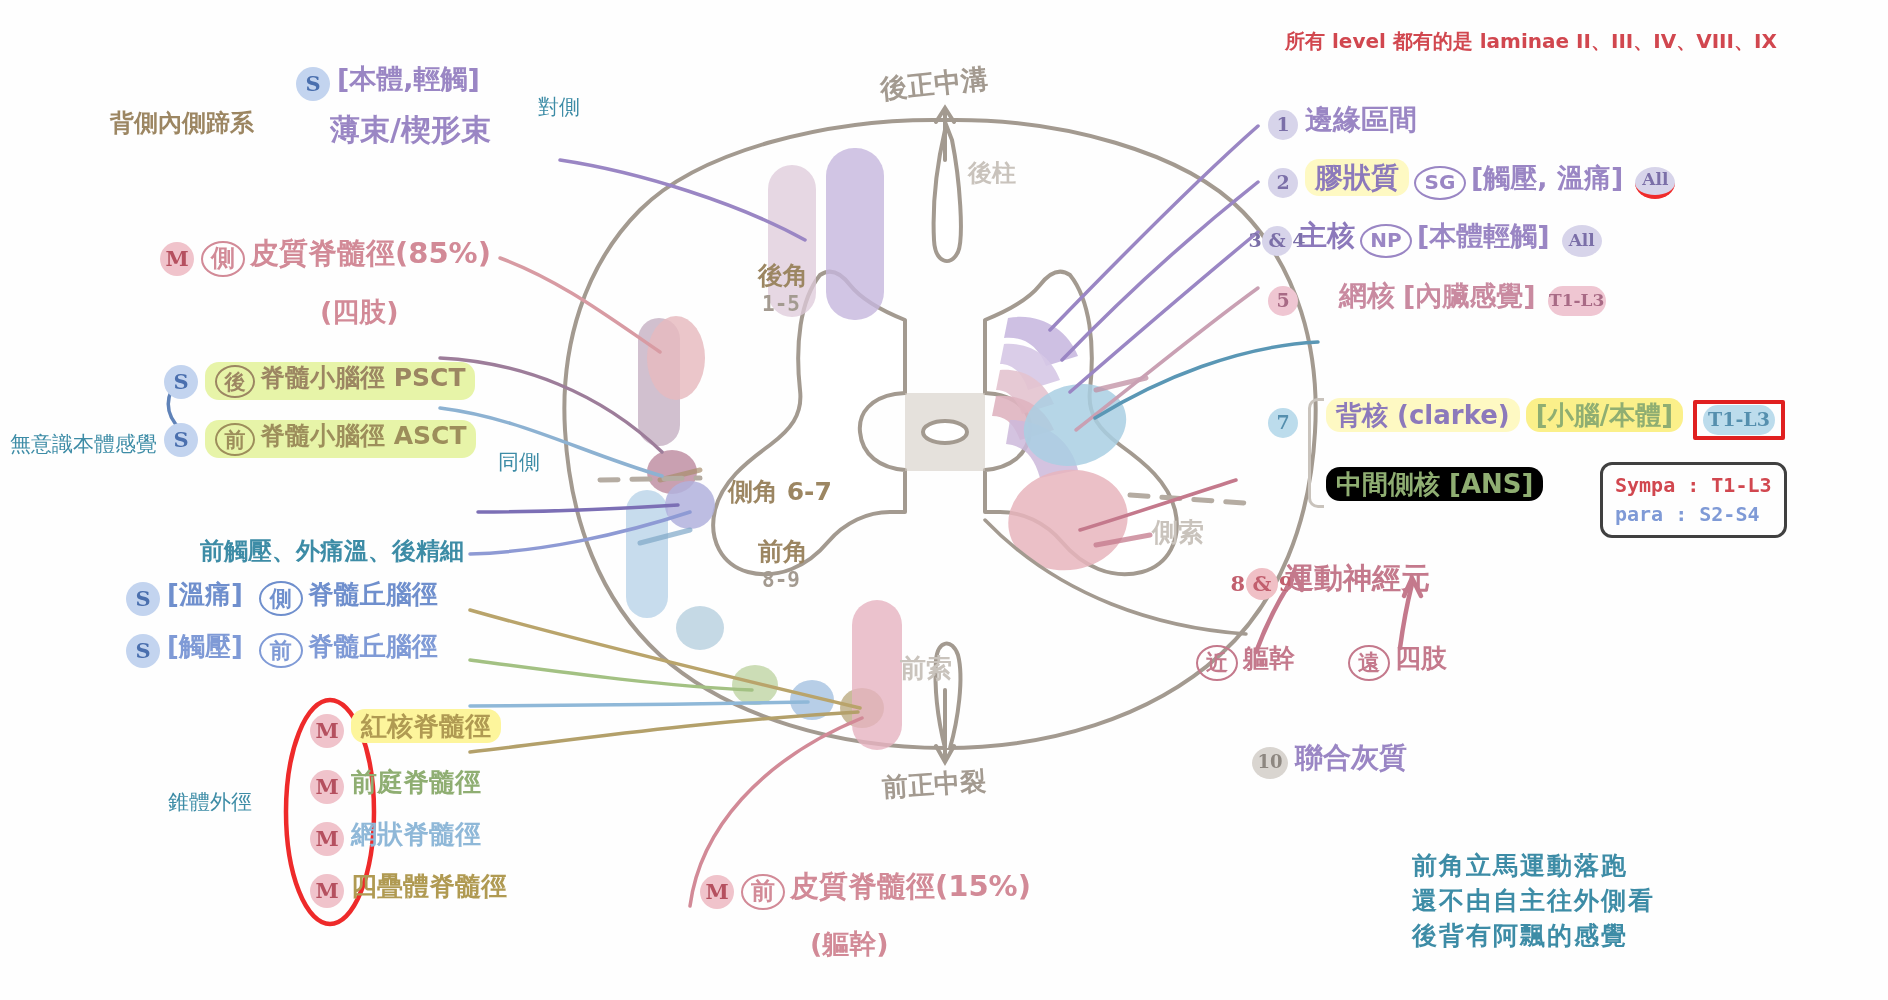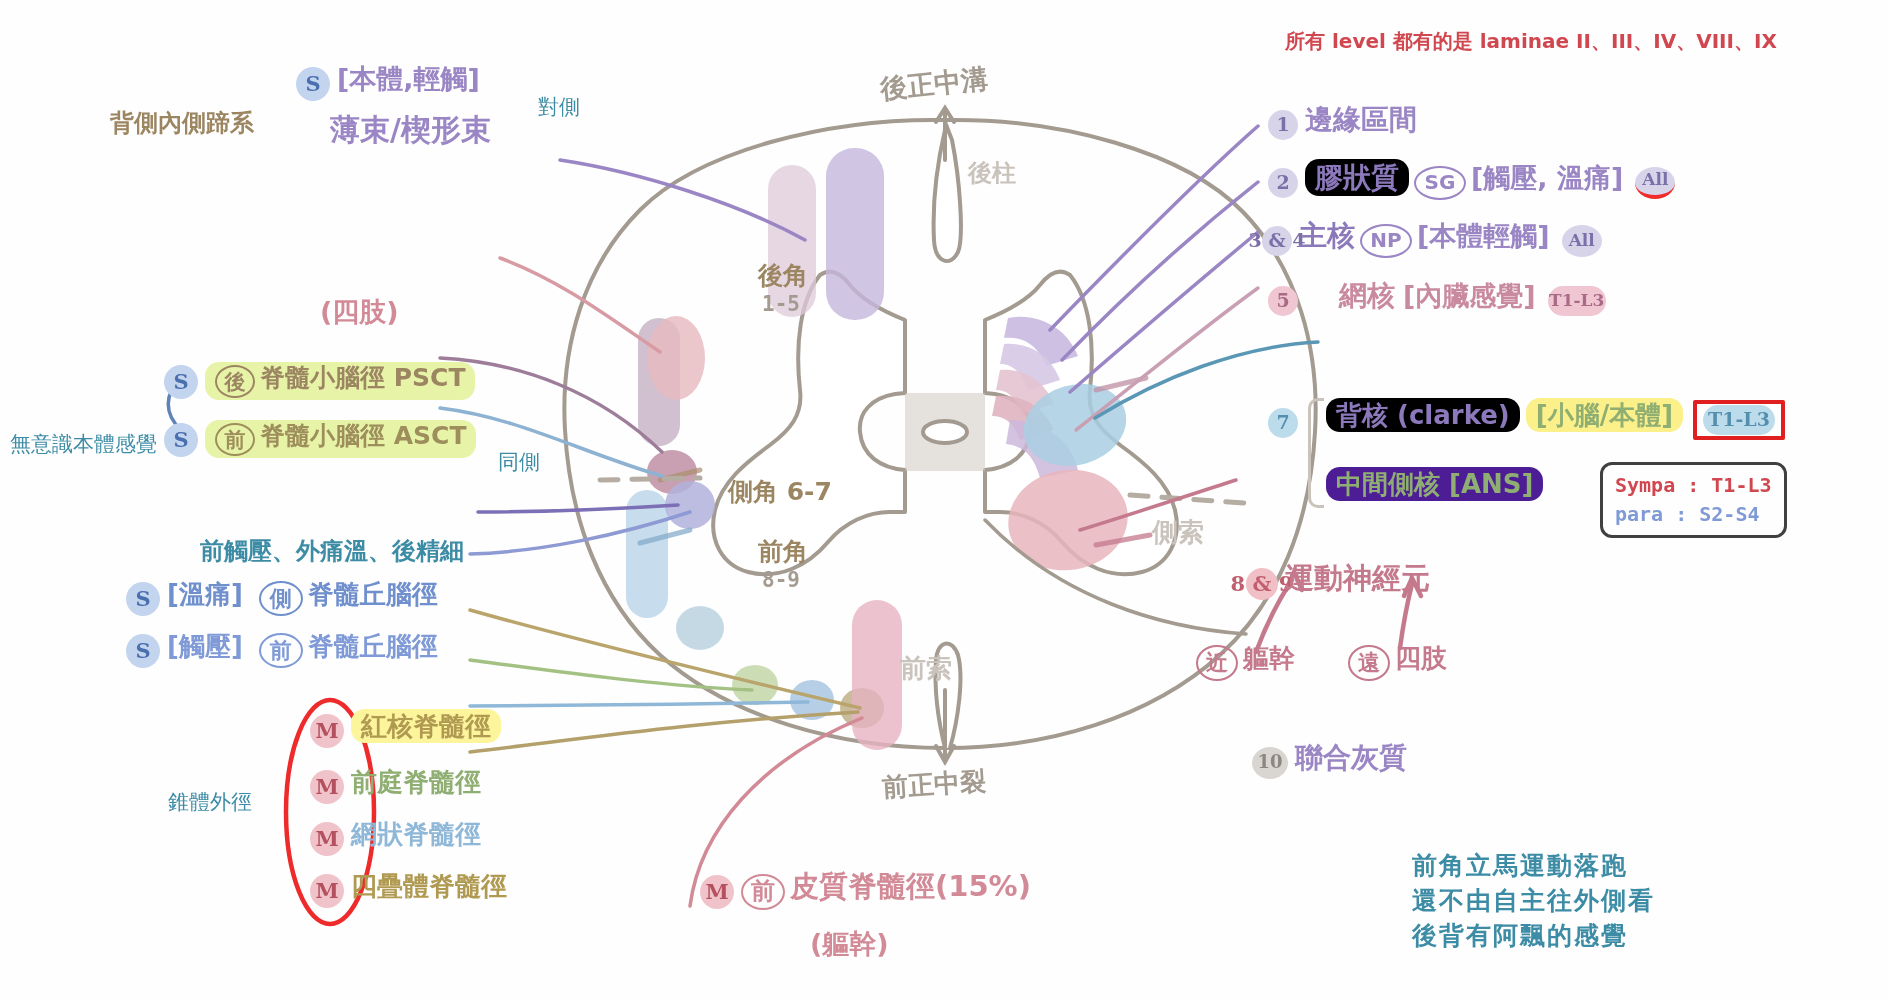--- a/index.html
+++ b/index.html
@@ -69,22 +69,22 @@
     margin: 0 5px;
     vertical-align: middle;
     font-size: 20px;
     font-family: "DejaVu Sans", sans-serif;
   }
 
   
   .hl { border-radius: 14px; padding: 2px 10px; }
   .hl-yellow { background: #fbf08a; }
   .hl-green  { background: #e7f4a8; }
-  .hl-pink   { background: #000000; }
-  .hl-orange { background: #4c1d95; }
+  .hl-pink   { background: #fef9c3; }
+  .hl-orange { background: #000000; }
   .hl-ypale  { background: #fdf59c; }
 
   
   .c-purple { color: #9a86c4; }
   .c-purple2{ color: #8c79bb; }
   .c-rose   { color: #d28a97; }
   .c-rose2  { color: #c4798c; }
   .c-brown  { color: #9c8662; }
   .c-olive  { color: #9d8e5b; }
   .c-gold   { color: #b09a52; }
@@ -266,20 +266,23 @@
   <div class="lbl hand c-red" style="left:1285px; top:30px; font-size:20px;">所有 level 都有的是 laminae II、III、IV、VIII、IX</div>
 
   <div class="lbl hand c-brown" style="left:110px; top:110px; font-size:24px;">背側內側蹄系</div>
 
   <div class="lbl" style="left:296px; top:63px;">
     <span class="badge badge-s">S</span><span class="hand c-purple" style="font-size:27px;">[本體,輕觸]</span>
   </div>
   <div class="lbl hand c-purple" style="left:330px; top:113px; font-size:30px;">薄束/楔形束</div>
   <div class="lbl thin c-teal" style="left:538px; top:95px; font-size:21px;">對側</div>
 
+  <div class="lbl" style="left:160px; top:237px;">
+    <span class="badge badge-m">M</span><span class="oval c-rose hand">側</span><span class="hand c-rose" style="font-size:29px;">皮質脊髓徑(85%)</span>
+  </div>
   <div class="lbl hand c-rose" style="left:320px; top:296px; font-size:27px;">(四肢)</div>
 
   <div class="lbl thin c-teal" style="left:10px; top:432px; font-size:21px;">無意識本體感覺</div>
 
   <div class="lbl" style="left:164px; top:362px;">
     <span class="badge badge-s">S</span><span class="hl hl-green" style="display:inline-block;"><span class="oval c-brown hand" style="min-width:40px;height:33px;font-size:21px;">後</span><span class="hand c-brown" style="font-size:25px;">脊髓小腦徑 PSCT</span></span>
   </div>
 
   <div class="lbl" style="left:164px; top:420px;">
     <span class="badge badge-s">S</span><span class="hl hl-green" style="display:inline-block;"><span class="oval c-olive hand" style="min-width:40px;height:33px;font-size:21px;">前</span><span class="hand c-olive" style="font-size:25px;">脊髓小腦徑 ASCT</span></span>

